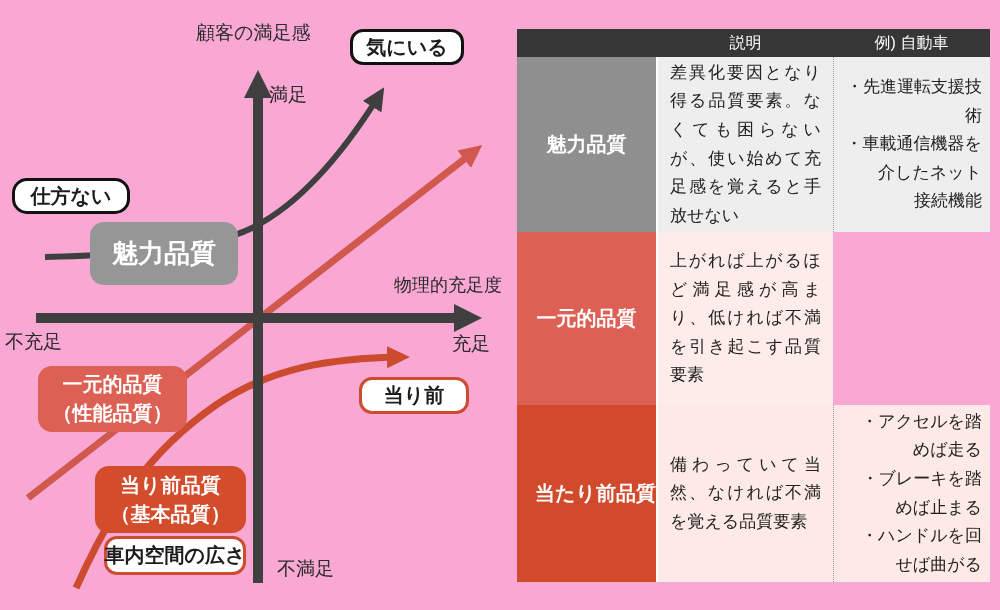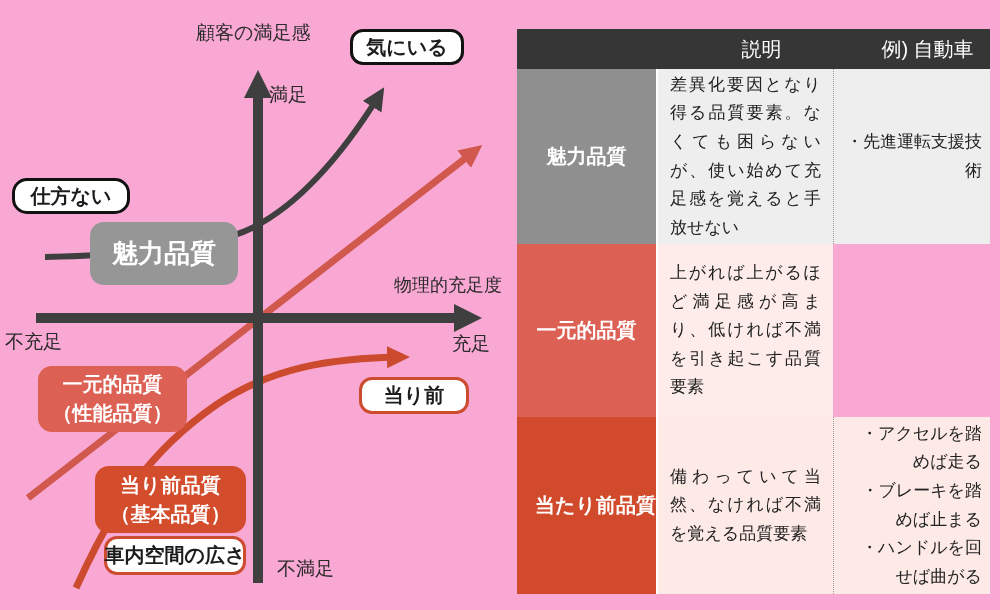--- a/index.html
+++ b/index.html
@@ -24,21 +24,21 @@
   .badge {
     position: absolute; display: flex; flex-direction: column; align-items: center; justify-content: center;
     border-radius: 14px; color: #fff; font-weight: 700; text-align: center; white-space: nowrap;
   }
   .badge.gray   { background: #969696; font-size: 26px; }
   .badge.salmon { background: #dc6054; font-size: 20px; line-height: 1.45; }
   .badge.orange { background: #d34c2c; font-size: 20px; line-height: 1.45; }
 
   
   .qtable { position: absolute; left: 517px; top: 29px; width: 473px; }
-  .thead { display: flex; height: 40px; background: #363636; color: #fff; font-size: 20px; padding-left: 16px; }
+  .thead { display: flex; height: 28px; background: #363636; color: #fff; font-size: 16px; }
   .thead > div { display: flex; align-items: center; justify-content: center; }
 
   .c-label { width: 141px; flex: none; }
   .c-desc  { width: 175px; flex: none; }
   .c-ex    { width: 157px; flex: none; }
 
   .trow { display: flex; }
   .trow .c-label {
     display: flex; align-items: center; justify-content: center;
     color: #fff; font-size: 20px; font-weight: 700;
@@ -125,20 +125,21 @@
     </div>
 
     <div class="trow row-attractive" style="height:175px;">
       <div class="c-label">魅力品質</div>
       <div class="c-desc">
         <div>差異化要因となり得る品質要素。なくても困らないが、使い始めて充足感を覚えると手放せない</div>
       </div>
       <div class="c-ex">
         <ul>
           <li>・先進運転支援技術</li>
+          <li>・車載通信機器を介したネット接続機能</li>
         </ul>
       </div>
     </div>
 
     <div class="trow row-onedim" style="height:173px;">
       <div class="c-label">一元的品質</div>
       <div class="c-desc">
         <div>上がれば上がるほど満足感が高まり、低ければ不満を引き起こす品質要素</div>
       </div>
     </div>

